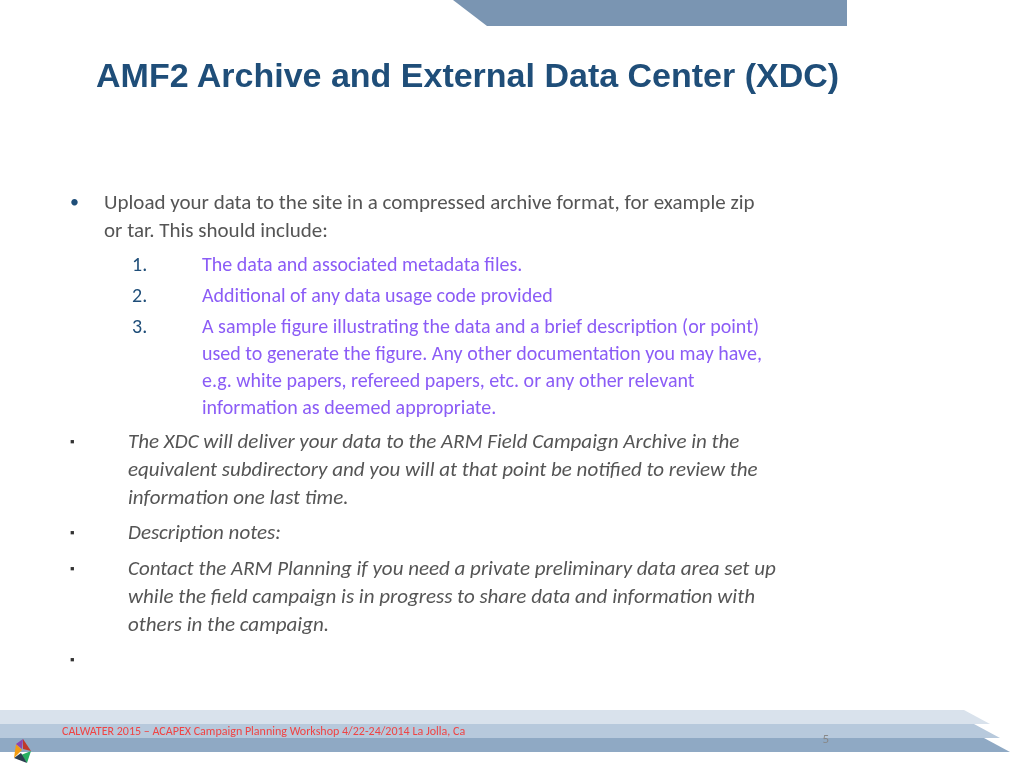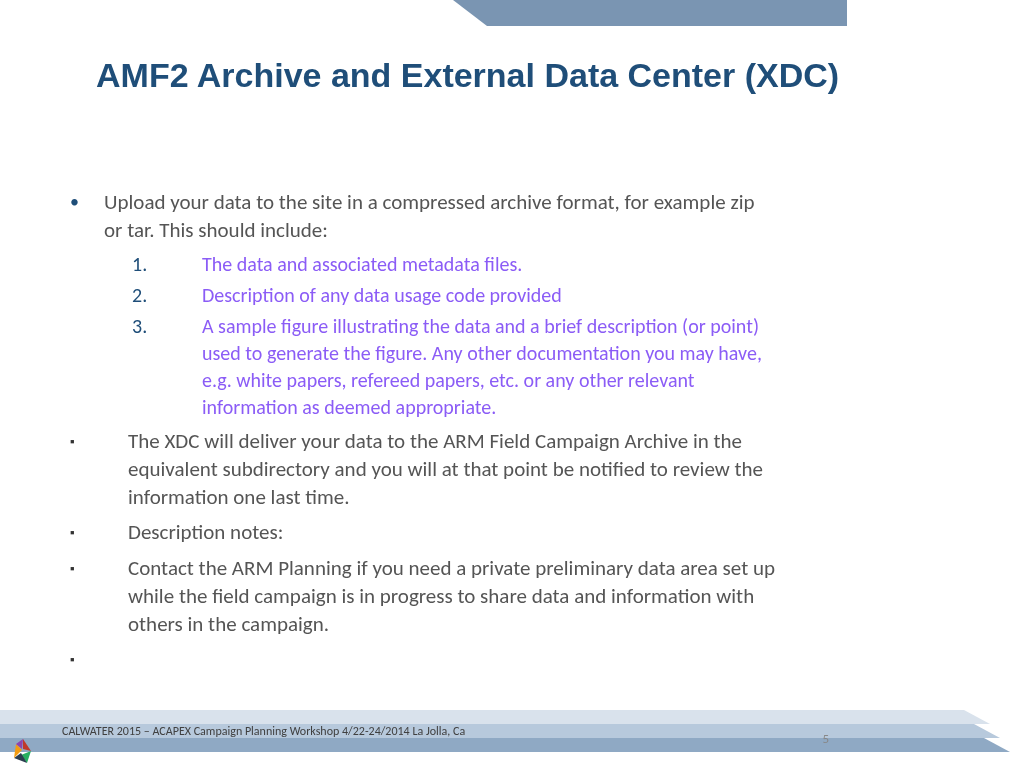--- a/index.html
+++ b/index.html
@@ -6,31 +6,31 @@
   html, body { width: 1024px; height: 768px; font-family: "Segoe UI", Calibri, Arial, sans-serif; background: #fff; overflow: hidden; }
   .slide { position: relative; width: 847px; height: 768px; }
   .corner-tab { position: absolute; top: 0; right: 0; width: 430px; height: 26px; background: #7a95b2; clip-path: polygon(36px 0, 100% 0, 100% 100%, 70px 100%); }
   .title { position: absolute; top: 56px; left: 96px; font-size: 34px; font-weight: 700; color: #1f4e79; font-family: "Trebuchet MS", "Segoe UI", Arial, sans-serif; }
   .body { position: absolute; top: 188px; left: 70px; right: 70px; color: #555; font-size: 21px; line-height: 1.35; }
   .bullet-row { display: flex; margin-bottom: 6px; }
   .bullet-mark { flex: 0 0 34px; text-align: left; }
   .dot { color: #1f4e79; font-size: 18px; line-height: 28px; }
   .sq { color: #333; font-size: 13px; line-height: 30px; }
   .bullet-text { flex: 1; padding-left: 0; }
-  .indent { padding-left: 24px; }
+  .indent { padding-left: 24px; font-style: italic; }
   .num-list { margin: 4px 0 6px 62px; }
   .num-row { display: flex; margin-bottom: 4px; font-size: 20px; }
   .num { flex: 0 0 70px; color: #1f4e79; font-weight: 400; }
   .num-text { flex: 1; color: #8b5cf6; }
   .footer-tabs { position: absolute; left: 0; bottom: 16px; width: 1024px; }
   .tab { position: absolute; left: 0; height: 14px; }
   .tab1 { bottom: 28px; width: 990px; background: #d9e2ec; clip-path: polygon(0 0, calc(100% - 26px) 0, 100% 100%, 0 100%); }
   .tab2 { bottom: 14px; width: 1000px; background: #b7c9dc; clip-path: polygon(0 0, calc(100% - 26px) 0, 100% 100%, 0 100%); }
   .tab3 { bottom: 0; width: 1010px; background: #8fa9c4; clip-path: polygon(0 0, calc(100% - 26px) 0, 100% 100%, 0 100%); }
-  .footer-text { position: absolute; left: 62px; bottom: 30px; font-size: 12px; color: #404040; z-index: 4; }
+  .footer-text { position: absolute; left: 62px; bottom: 30px; font-size: 12px; color: #ef4444; z-index: 4; }
   .logo { position: absolute; left: 8px; bottom: 2px; width: 30px; height: 30px; z-index: 5; }
   .page-num { position: absolute; right: 18px; bottom: 22px; font-size: 13px; color: #888; }
 </style>
 </head>
 <body>
 
 <div class="slide">
   <div class="corner-tab"></div>
 
   <div class="title">AMF2 Archive and External Data Center (XDC)</div>
@@ -41,21 +41,21 @@
       <div class="bullet-text">Upload your data to the site in a compressed archive format, for example zip or tar. This should include:</div>
     </div>
 
     <div class="num-list">
       <div class="num-row">
         <div class="num">1.</div>
         <div class="num-text">The data and associated metadata files.</div>
       </div>
       <div class="num-row">
         <div class="num">2.</div>
-        <div class="num-text">Description of any data usage code provided</div>
+        <div class="num-text">Additional of any data usage code provided</div>
       </div>
       <div class="num-row">
         <div class="num">3.</div>
         <div class="num-text">A sample figure illustrating the data and a brief description (or point) used to generate the figure.  Any other documentation you may have, e.g. white papers, refereed papers, etc. or any other relevant information as deemed appropriate.</div>
       </div>
     </div>
 
     <div class="bullet-row">
       <div class="bullet-mark sq">▪</div>
       <div class="bullet-text indent">The XDC will deliver your data to the ARM Field Campaign Archive in the equivalent subdirectory and you will at that point be notified to review the information one last time.</div>

